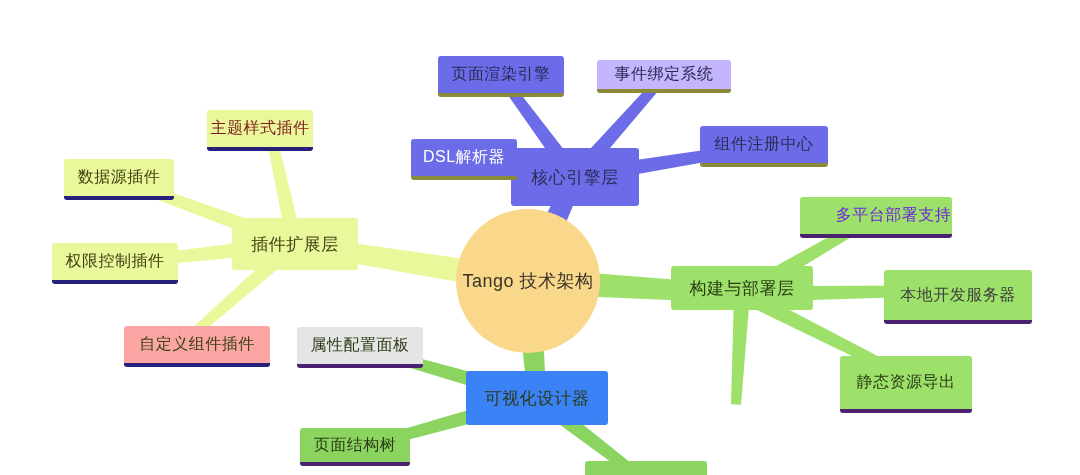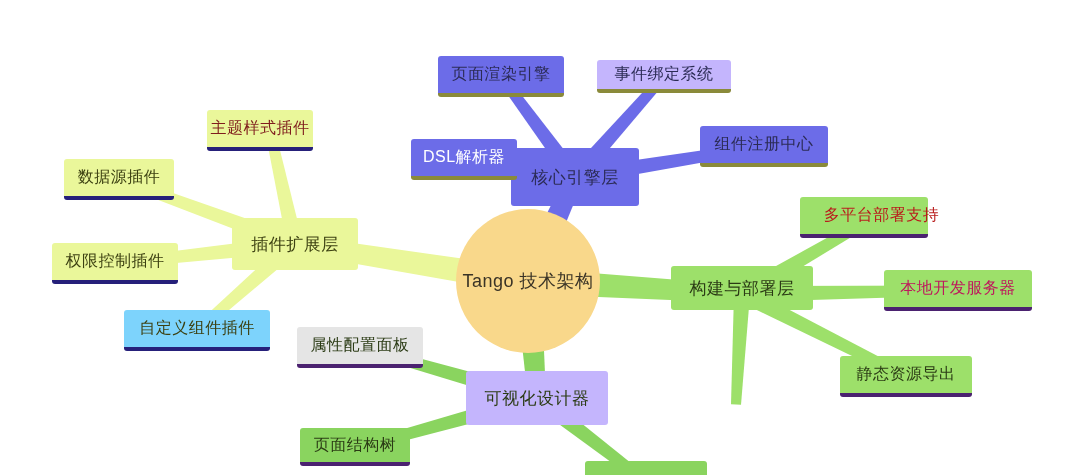--- a/index.html
+++ b/index.html
@@ -89,22 +89,22 @@
 <div class="node node-center" style="left: 456px; top: 209px; width: 144px; height: 144px; background: rgb(249, 216, 139); color: rgb(58, 51, 38);">Tango 技术架构</div>
     <div class="node node-branch" style="left: 511px; top: 148px; width: 128px; height: 58px; background: rgb(108, 108, 232); color: rgb(43, 43, 85);">核心引擎层</div>
     <div class="node node-leaf" style="left: 438px; top: 56px; width: 126px; height: 41px; background: rgb(108, 108, 232); color: rgb(43, 43, 85); border-bottom-color: rgb(138, 138, 58);">页面渲染引擎</div>
     <div class="node node-leaf" style="left: 597px; top: 60px; width: 134px; height: 33px; background: #c4b5fd; color: rgb(43, 43, 85); border-bottom-color: rgb(138, 138, 58);">事件绑定系统</div>
     <div class="node node-leaf" style="left: 363px; top: 139px; width: 106px; height: 41px; background: rgb(108, 108, 232); color: #ffffff; border-bottom-color: rgb(138, 138, 58); margin-left: 48px;">DSL解析器</div>
     <div class="node node-leaf" style="left: 700px; top: 126px; width: 128px; height: 41px; background: rgb(108, 108, 232); color: rgb(43, 43, 85); border-bottom-color: rgb(138, 138, 58);">组件注册中心</div>
     <div class="node node-branch" style="left: 232px; top: 218px; width: 126px; height: 52px; background: rgb(234, 247, 154); color: rgb(60, 64, 17);">插件扩展层</div>
     <div class="node node-leaf" style="left: 207px; top: 110px; width: 106px; height: 41px; background: rgb(234, 247, 154); color: #7f1d1d; border-bottom-color: rgb(38, 32, 122);">主题样式插件</div>
     <div class="node node-leaf" style="left: 64px; top: 159px; width: 110px; height: 41px; background: rgb(234, 247, 154); color: rgb(60, 64, 17); border-bottom-color: rgb(38, 32, 122);">数据源插件</div>
     <div class="node node-leaf" style="left: 52px; top: 243px; width: 126px; height: 41px; background: rgb(234, 247, 154); color: rgb(60, 64, 17); border-bottom-color: rgb(38, 32, 122);">权限控制插件</div>
-    <div class="node node-leaf" style="left: 124px; top: 310px; width: 146px; height: 41px; background: #7dd3fc; color: rgb(60, 64, 17); border-bottom-color: rgb(38, 32, 122);">自定义组件插件</div>
+    <div class="node node-leaf" style="left: 124px; top: 326px; width: 146px; height: 41px; background: #fca5a5; color: rgb(60, 64, 17); border-bottom-color: rgb(38, 32, 122);">自定义组件插件</div>
     <div class="node node-branch" style="left: 671px; top: 266px; width: 142px; height: 44px; background: rgb(157, 224, 106); color: rgb(43, 59, 21);">构建与部署层</div>
-    <div class="node node-leaf" style="left: 800px; top: 197px; width: 128px; height: 41px; background: rgb(157, 224, 106); color: #b91c1c; border-bottom-color: rgb(75, 34, 112); padding-left: 45px;">多平台部署支持</div>
-    <div class="node node-leaf" style="left: 884px; top: 270px; width: 148px; height: 41px; background: rgb(157, 224, 106); color: #be185d; border-bottom-color: rgb(75, 34, 112);">本地开发服务器</div>
-    <div class="node node-leaf" style="left: 840px; top: 356px; width: 132px; height: 41px; background: rgb(157, 224, 106); color: rgb(43, 59, 21); border-bottom-color: rgb(75, 34, 112);">静态资源导出</div>
-    <div class="node node-branch" style="left: 466px; top: 371px; width: 142px; height: 54px; background: #c4b5fd; color: rgb(43, 59, 21);">可视化设计器</div>
+    <div class="node node-leaf" style="left: 800px; top: 197px; width: 152px; height: 41px; background: rgb(157, 224, 106); color: #6d28d9; border-bottom-color: rgb(75, 34, 112); padding-left: 45px;">多平台部署支持</div>
+    <div class="node node-leaf" style="left: 884px; top: 270px; width: 148px; height: 54px; background: rgb(157, 224, 106); color: #404040; border-bottom-color: rgb(75, 34, 112);">本地开发服务器</div>
+    <div class="node node-leaf" style="left: 840px; top: 356px; width: 132px; height: 57px; background: rgb(157, 224, 106); color: rgb(43, 59, 21); border-bottom-color: rgb(75, 34, 112);">静态资源导出</div>
+    <div class="node node-branch" style="left: 466px; top: 371px; width: 142px; height: 54px; background: #3b82f6; color: rgb(43, 59, 21);">可视化设计器</div>
     <div class="node node-leaf" style="left: 297px; top: 327px; width: 126px; height: 41px; background: #e5e5e5; color: rgb(43, 59, 21); border-bottom-color: rgb(75, 34, 112);">属性配置面板</div>
     <div class="node node-leaf" style="left: 300px; top: 428px; width: 110px; height: 38px; background: rgb(138, 212, 95); color: rgb(43, 59, 21); border-bottom-color: rgb(75, 34, 112);">页面结构树</div>
     <div class="node node-leaf clipped-bottom" style="left: 585px; top: 461px; width: 122px; height: 41px; background: rgb(138, 212, 95); color: rgb(43, 59, 21); border-bottom-color: rgb(75, 34, 112);"></div>
   </div>
 
 </body></html>

